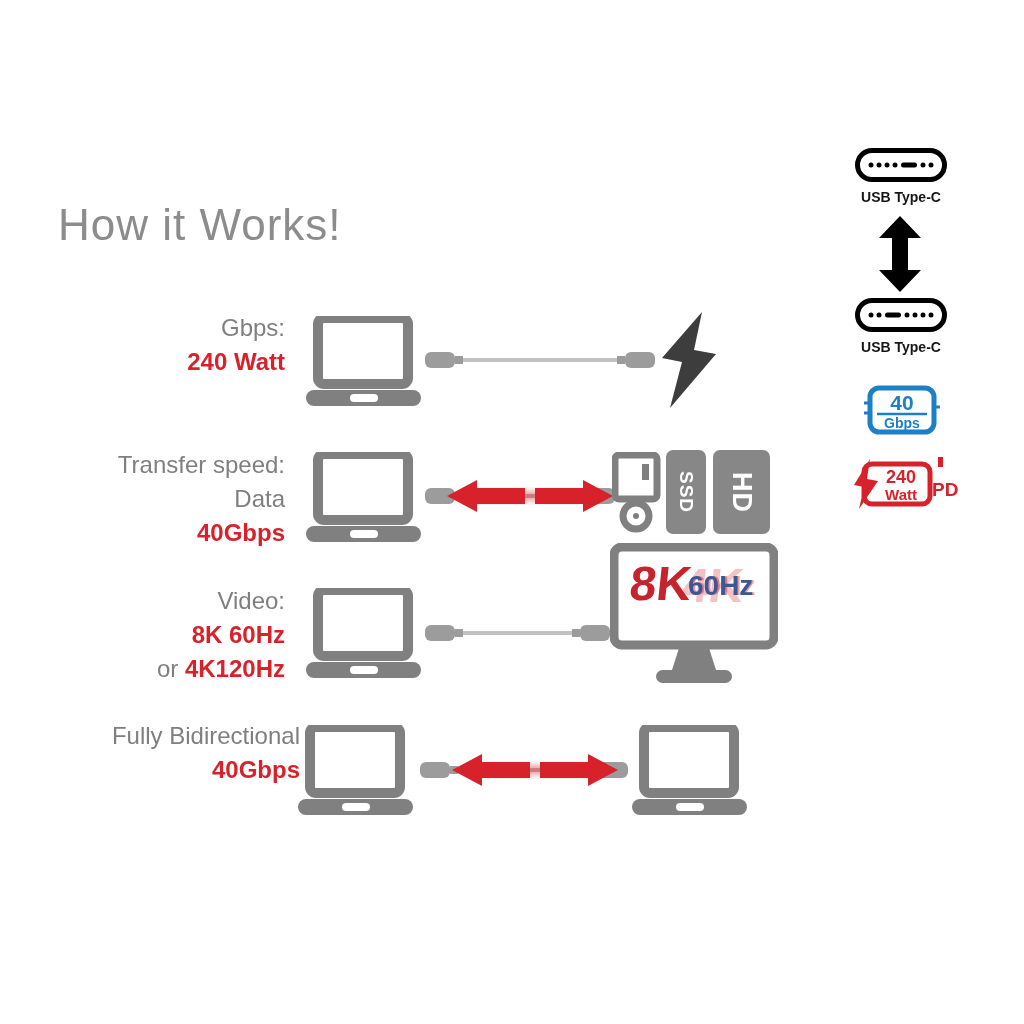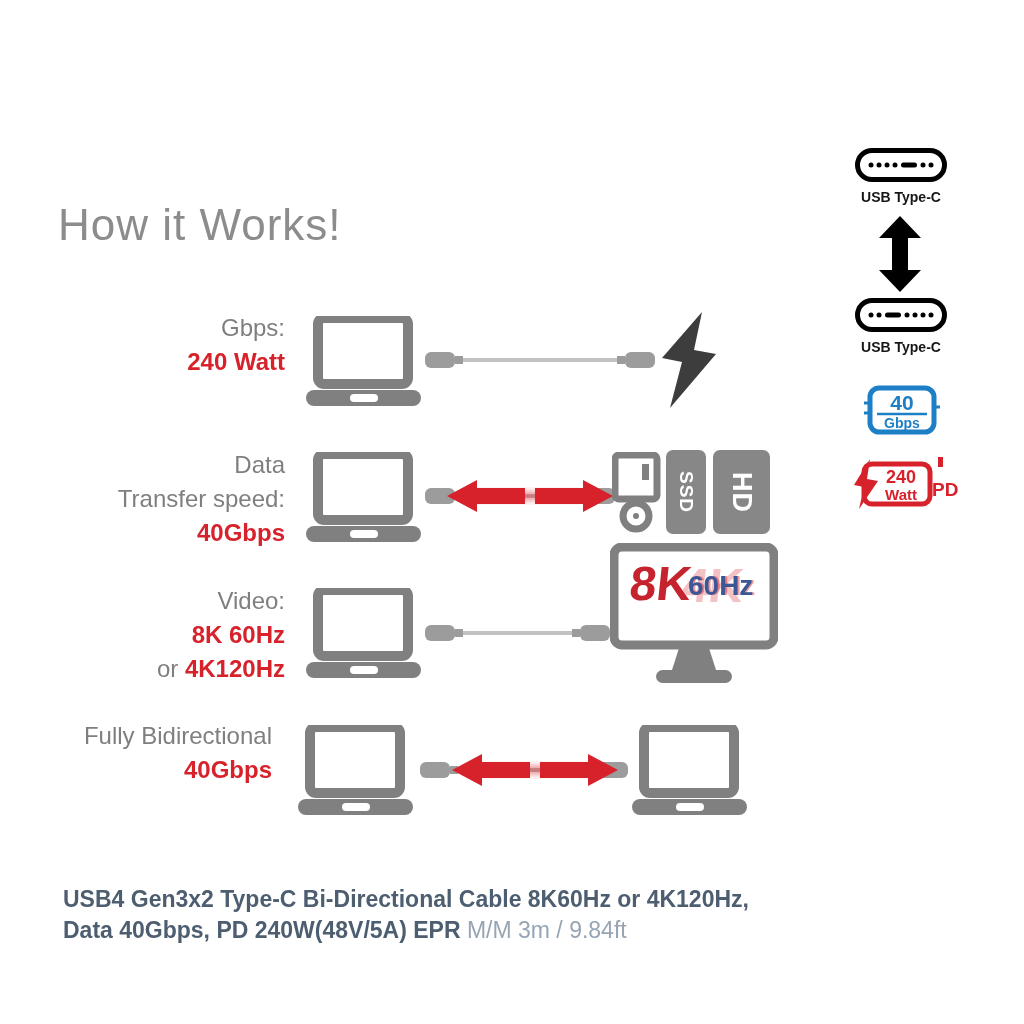--- a/index.html
+++ b/index.html
@@ -115,22 +115,22 @@
     <rect x="38" y="11" width="154" height="4" fill="#c2c2c2"></rect>
     <rect x="192" y="9" width="8" height="8" fill="#9c9c9c"></rect>
     <rect x="200" y="5" width="30" height="16" rx="6" fill="#9c9c9c"></rect>
   </svg>
 
   <svg class="abs" style="left:660px; top:312px;" width="58" height="96" viewBox="0 0 58 96">
     <path d="M42 0 L2 46 L22 50 L10 96 L56 42 L34 38 Z" fill="#3d3d3d"></path>
   </svg>
 
   <div class="label-block" style="left:35px; top:448px;">
+    <div class="gray">Transfer speed:</div>
     <div class="gray">Data</div>
-    <div class="gray">Transfer speed:</div>
     <div class="red">40Gbps</div>
   </div>
 
   <svg class="abs" style="left:306px; top:452px;" width="115" height="90" viewBox="0 0 115 90">
     <rect x="12" y="2" width="90" height="66" rx="6" fill="none" stroke="#808080" stroke-width="10"></rect>
     <rect x="0" y="74" width="115" height="16" rx="8" fill="#808080"></rect>
     <rect x="44" y="78" width="28" height="8" rx="4" fill="#ffffff"></rect>
   </svg>
 
   <svg class="abs" style="left:425px; top:483px;" width="190" height="26" viewBox="0 0 190 26">
@@ -185,21 +185,21 @@
     <rect x="4" y="4" width="160" height="98" rx="8" fill="none" stroke="#808080" stroke-width="9"></rect>
     <path d="M70 102 L98 102 L106 127 L62 127 Z" fill="#808080"></path>
     <rect x="46" y="127" width="76" height="13" rx="6.5" fill="#808080"></rect>
   </svg>
   <div class="screen-text">
     <span class="ghost-4k">4K</span>
     <span class="main-8k">8K</span>
     <span class="screen-hz">60Hz</span>
   </div>
 
-  <div class="label-block" style="left:22px; top:719px;">
+  <div class="label-block" style="left:50px; top:719px;">
     <div class="gray">Fully Bidirectional</div>
     <div class="red">40Gbps</div>
   </div>
 
   <svg class="abs" style="left:298px; top:725px;" width="115" height="90" viewBox="0 0 115 90">
     <rect x="12" y="2" width="90" height="66" rx="6" fill="none" stroke="#808080" stroke-width="10"></rect>
     <rect x="0" y="74" width="115" height="16" rx="8" fill="#808080"></rect>
     <rect x="44" y="78" width="28" height="8" rx="4" fill="#ffffff"></rect>
   </svg>
 
@@ -216,18 +216,14 @@
     <path d="M2 22 L32 6 L32 14 L80 14 L80 30 L32 30 L32 38 Z" fill="#d7222b"></path>
     <path d="M168 22 L138 6 L138 14 L90 14 L90 30 L138 30 L138 38 Z" fill="#d7222b"></path>
   </svg>
 
   <svg class="abs" style="left:632px; top:725px;" width="115" height="90" viewBox="0 0 115 90">
     <rect x="12" y="2" width="90" height="66" rx="6" fill="none" stroke="#808080" stroke-width="10"></rect>
     <rect x="0" y="74" width="115" height="16" rx="8" fill="#808080"></rect>
     <rect x="44" y="78" width="28" height="8" rx="4" fill="#ffffff"></rect>
   </svg>
 
-  <div class="footer">
-    <div><span class="bold">USB4 Gen3x2 Type-C Bi-Directional Cable 8K60Hz or 4K120Hz,</span></div>
-    <div><span class="bold">Data 40Gbps, PD 240W(48V/5A) EPR</span><span class="light"> M/M 3m / 9.84ft</span></div>
-  </div>
 
 </div>
 
 </body></html>

